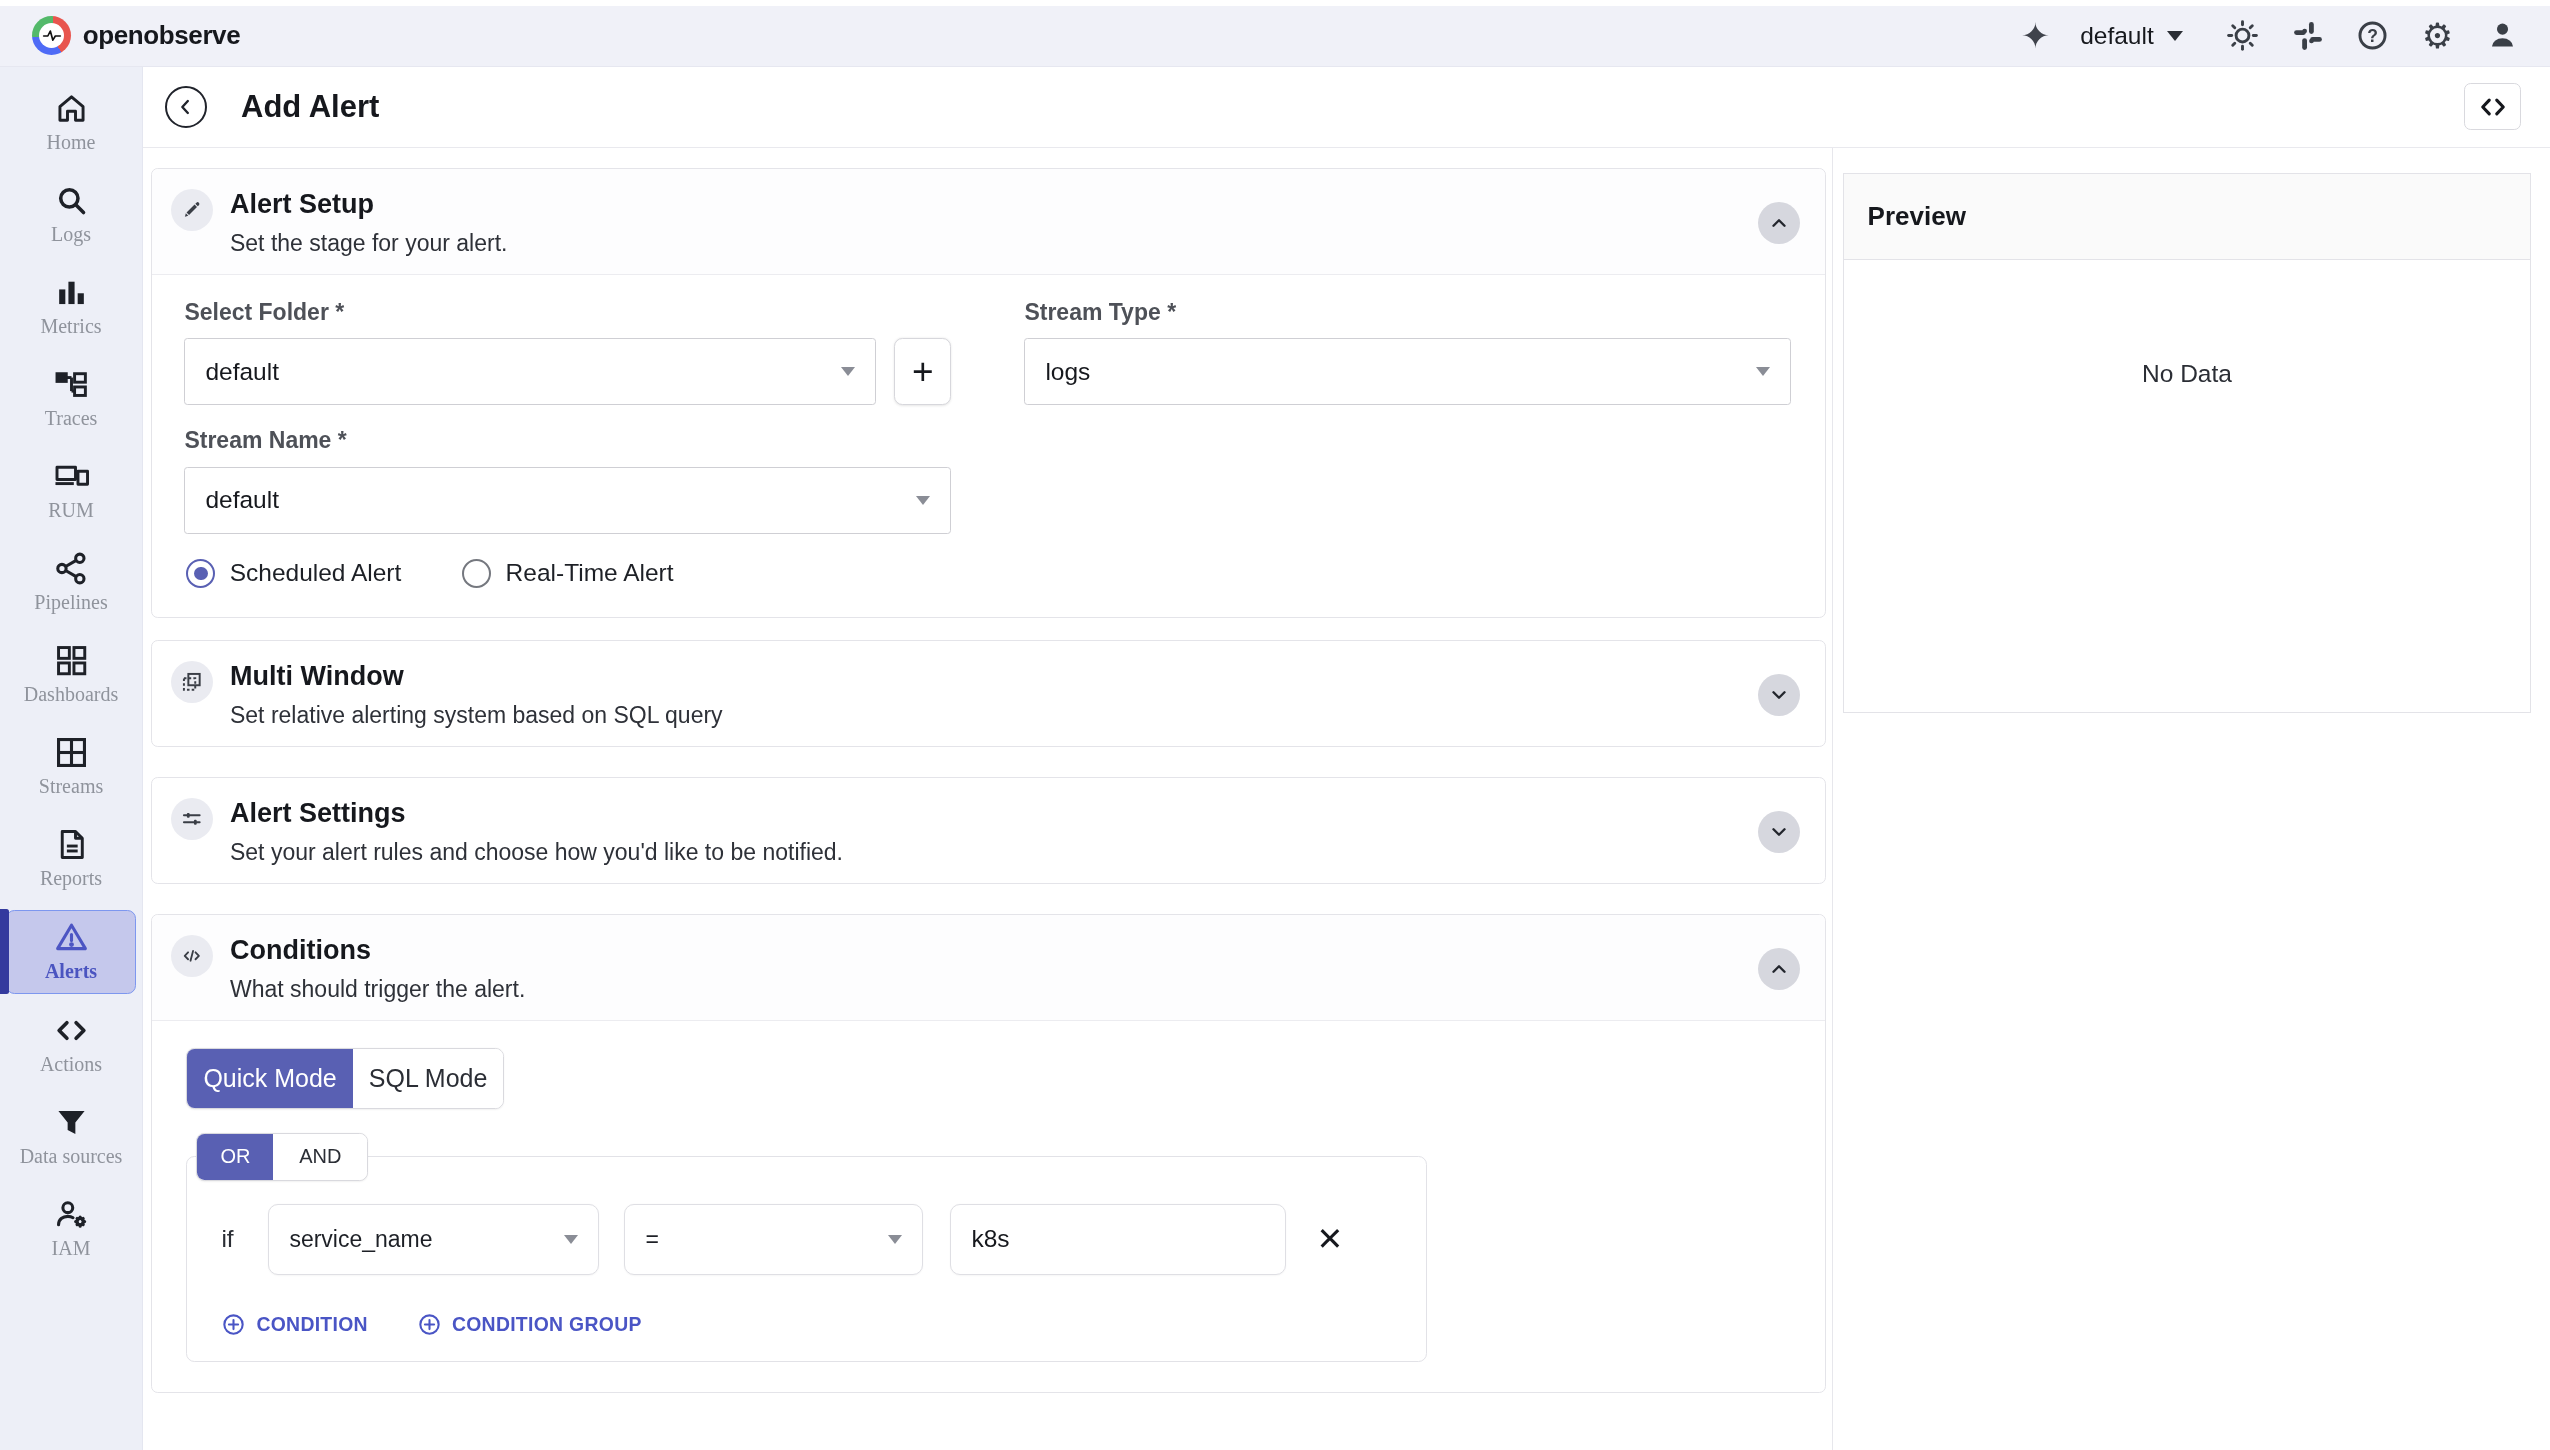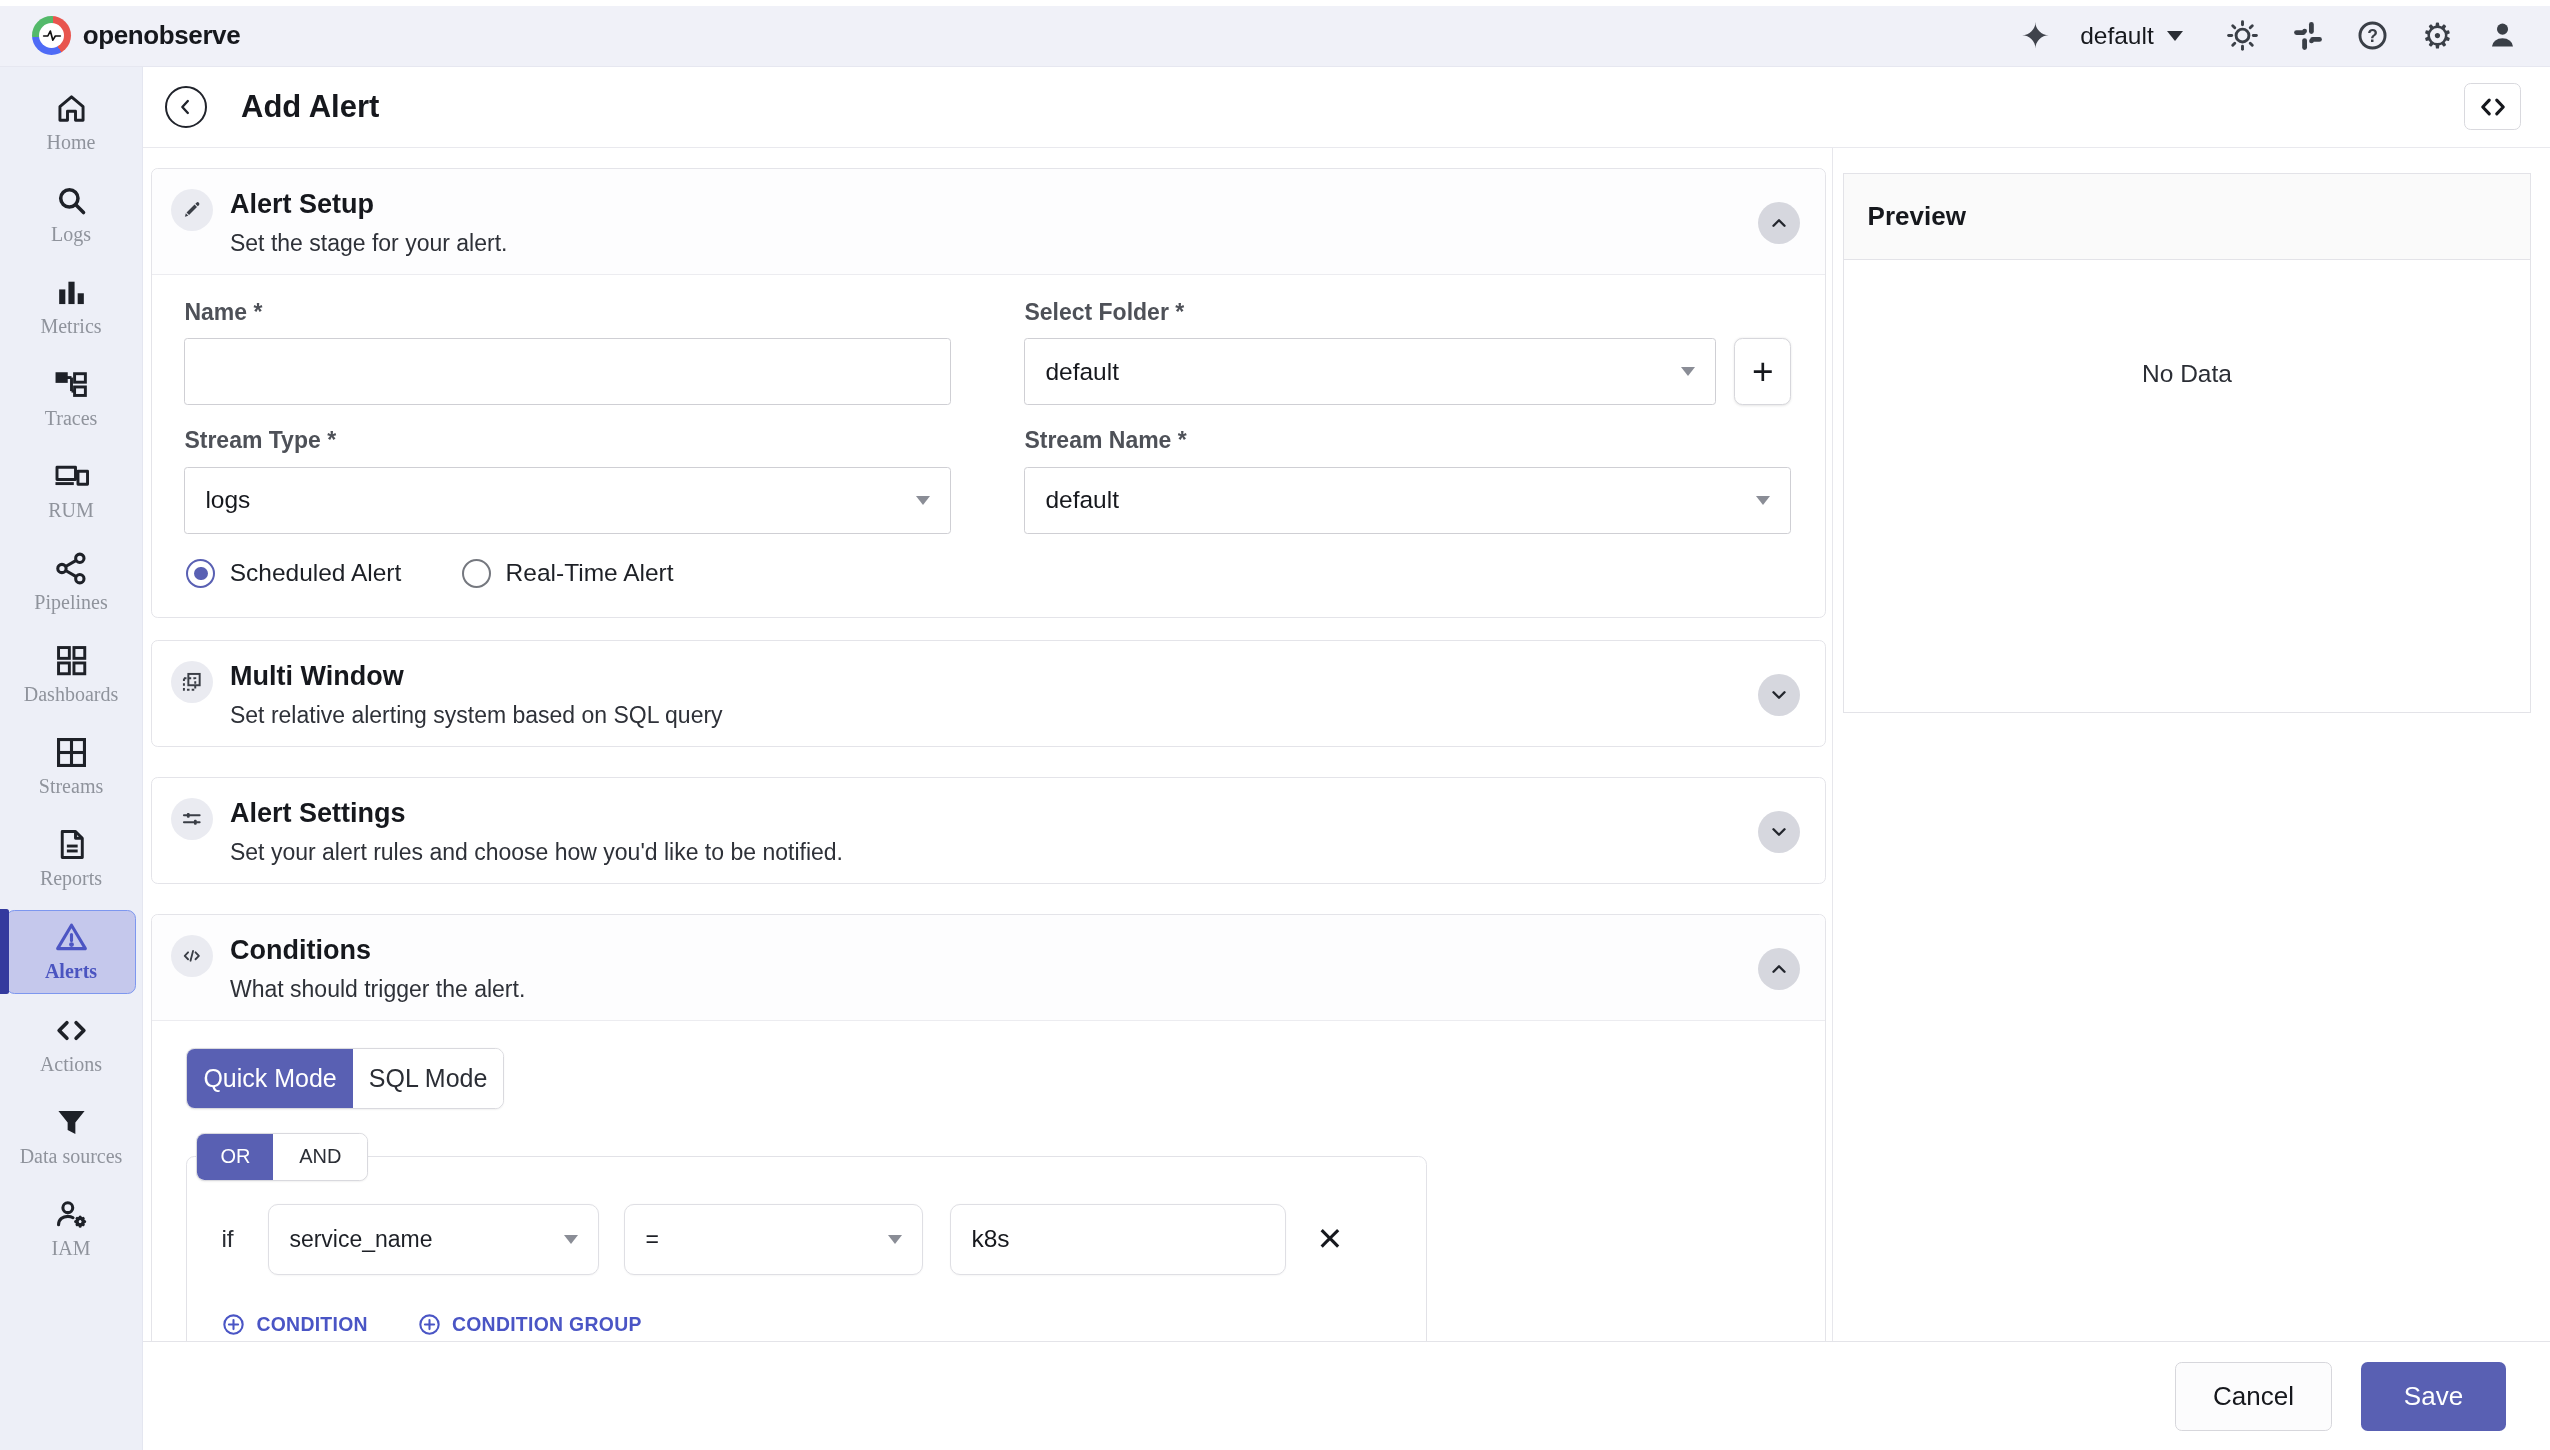--- a/index.html
+++ b/index.html
@@ -336,24 +336,20 @@
               <div class="card-subtitle">Set the stage for your alert.</div>
             </div>
             <button class="chev-btn">
               <svg width="22" height="22" viewBox="0 0 24 24" fill="none" stroke="currentColor" stroke-width="2.6" stroke-linecap="round" stroke-linejoin="round">
                 <polyline points="6,15 12,9 18,15"></polyline>
               </svg>
             </button>
           </div>
 
           <div class="form-grid">
-            <div>
-              <div class="field-label">Name *</div>
-              <input class="text-input" type="text" value="" style="">
-            </div>
             <div>
               <div class="field-label">Select Folder *</div>
               <div class="folder-row">
                 <div class="select">
                   <span>default</span>
                   <span class="select-caret"></span>
                 </div>
                 <button class="plus-btn">+</button>
               </div>
             </div>
@@ -501,19 +497,15 @@
       <div class="preview-col">
         <div class="preview-panel">
           <div class="preview-header">Preview</div>
           <div class="preview-body">
             <span class="no-data">No Data</span>
           </div>
         </div>
       </div>
     </div>
 
-    <div class="footer-bar">
-      <button class="btn-cancel">Cancel</button>
-      <button class="btn-save">Save</button>
-    </div>
   </div>
 </div>
 
 
 </body></html>

